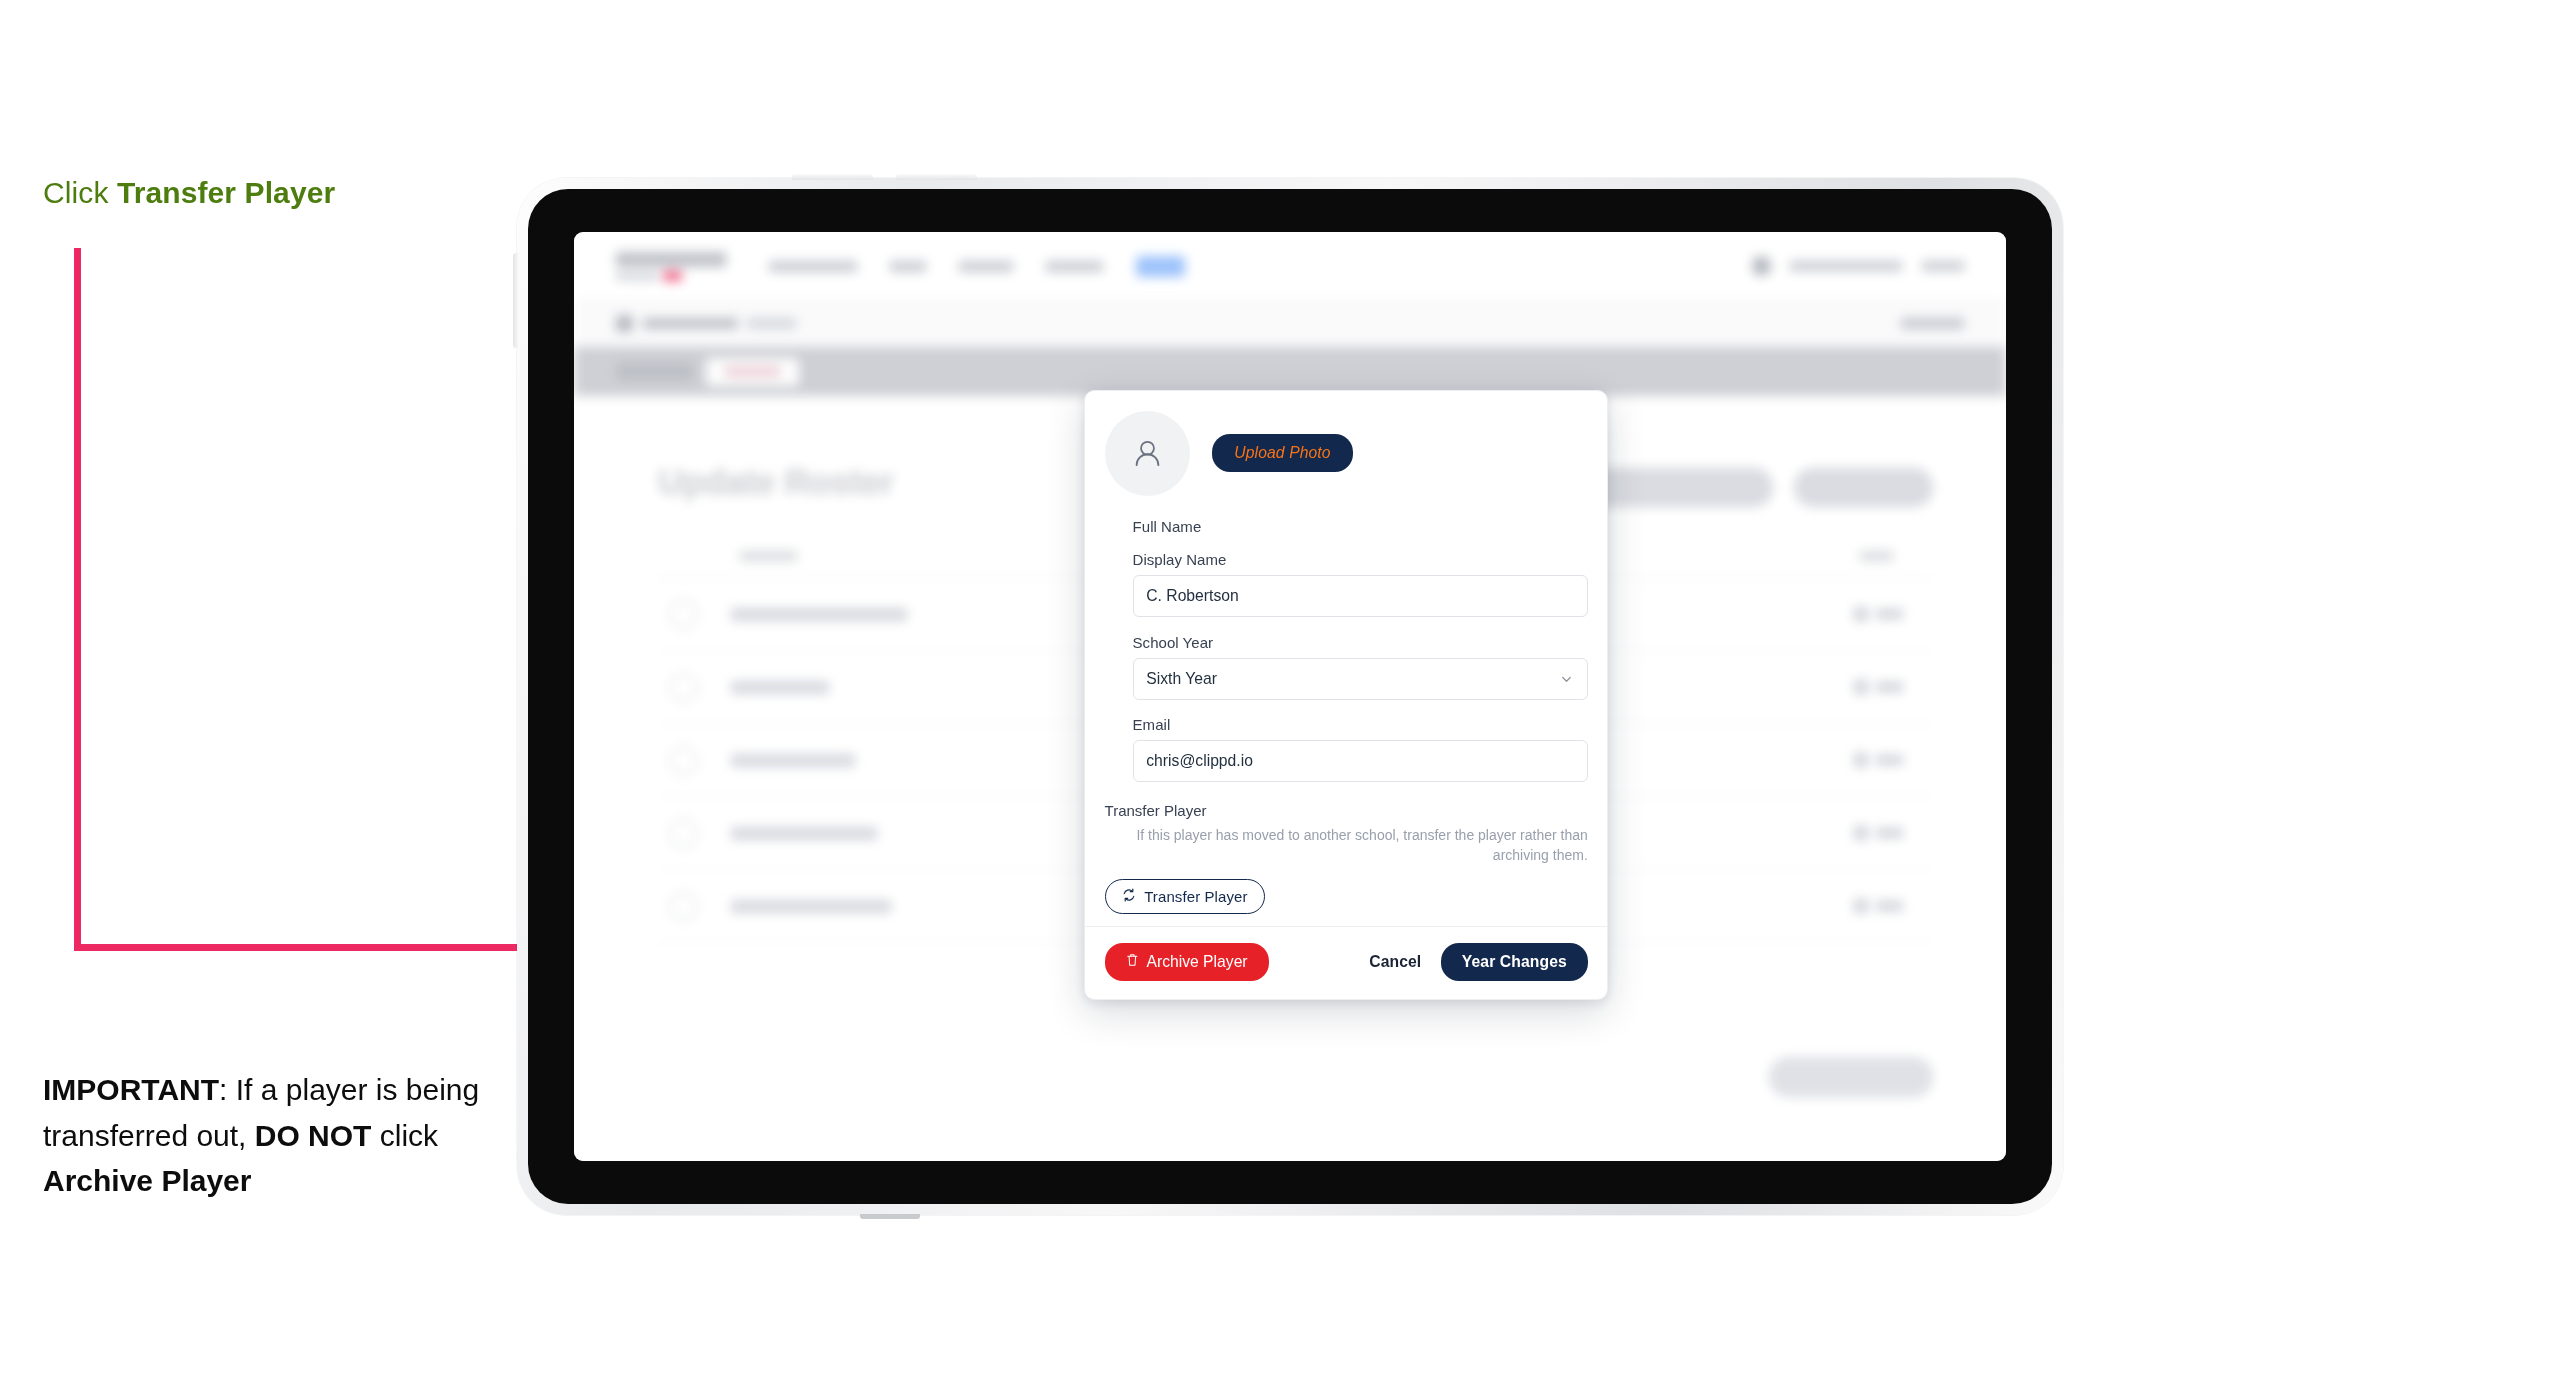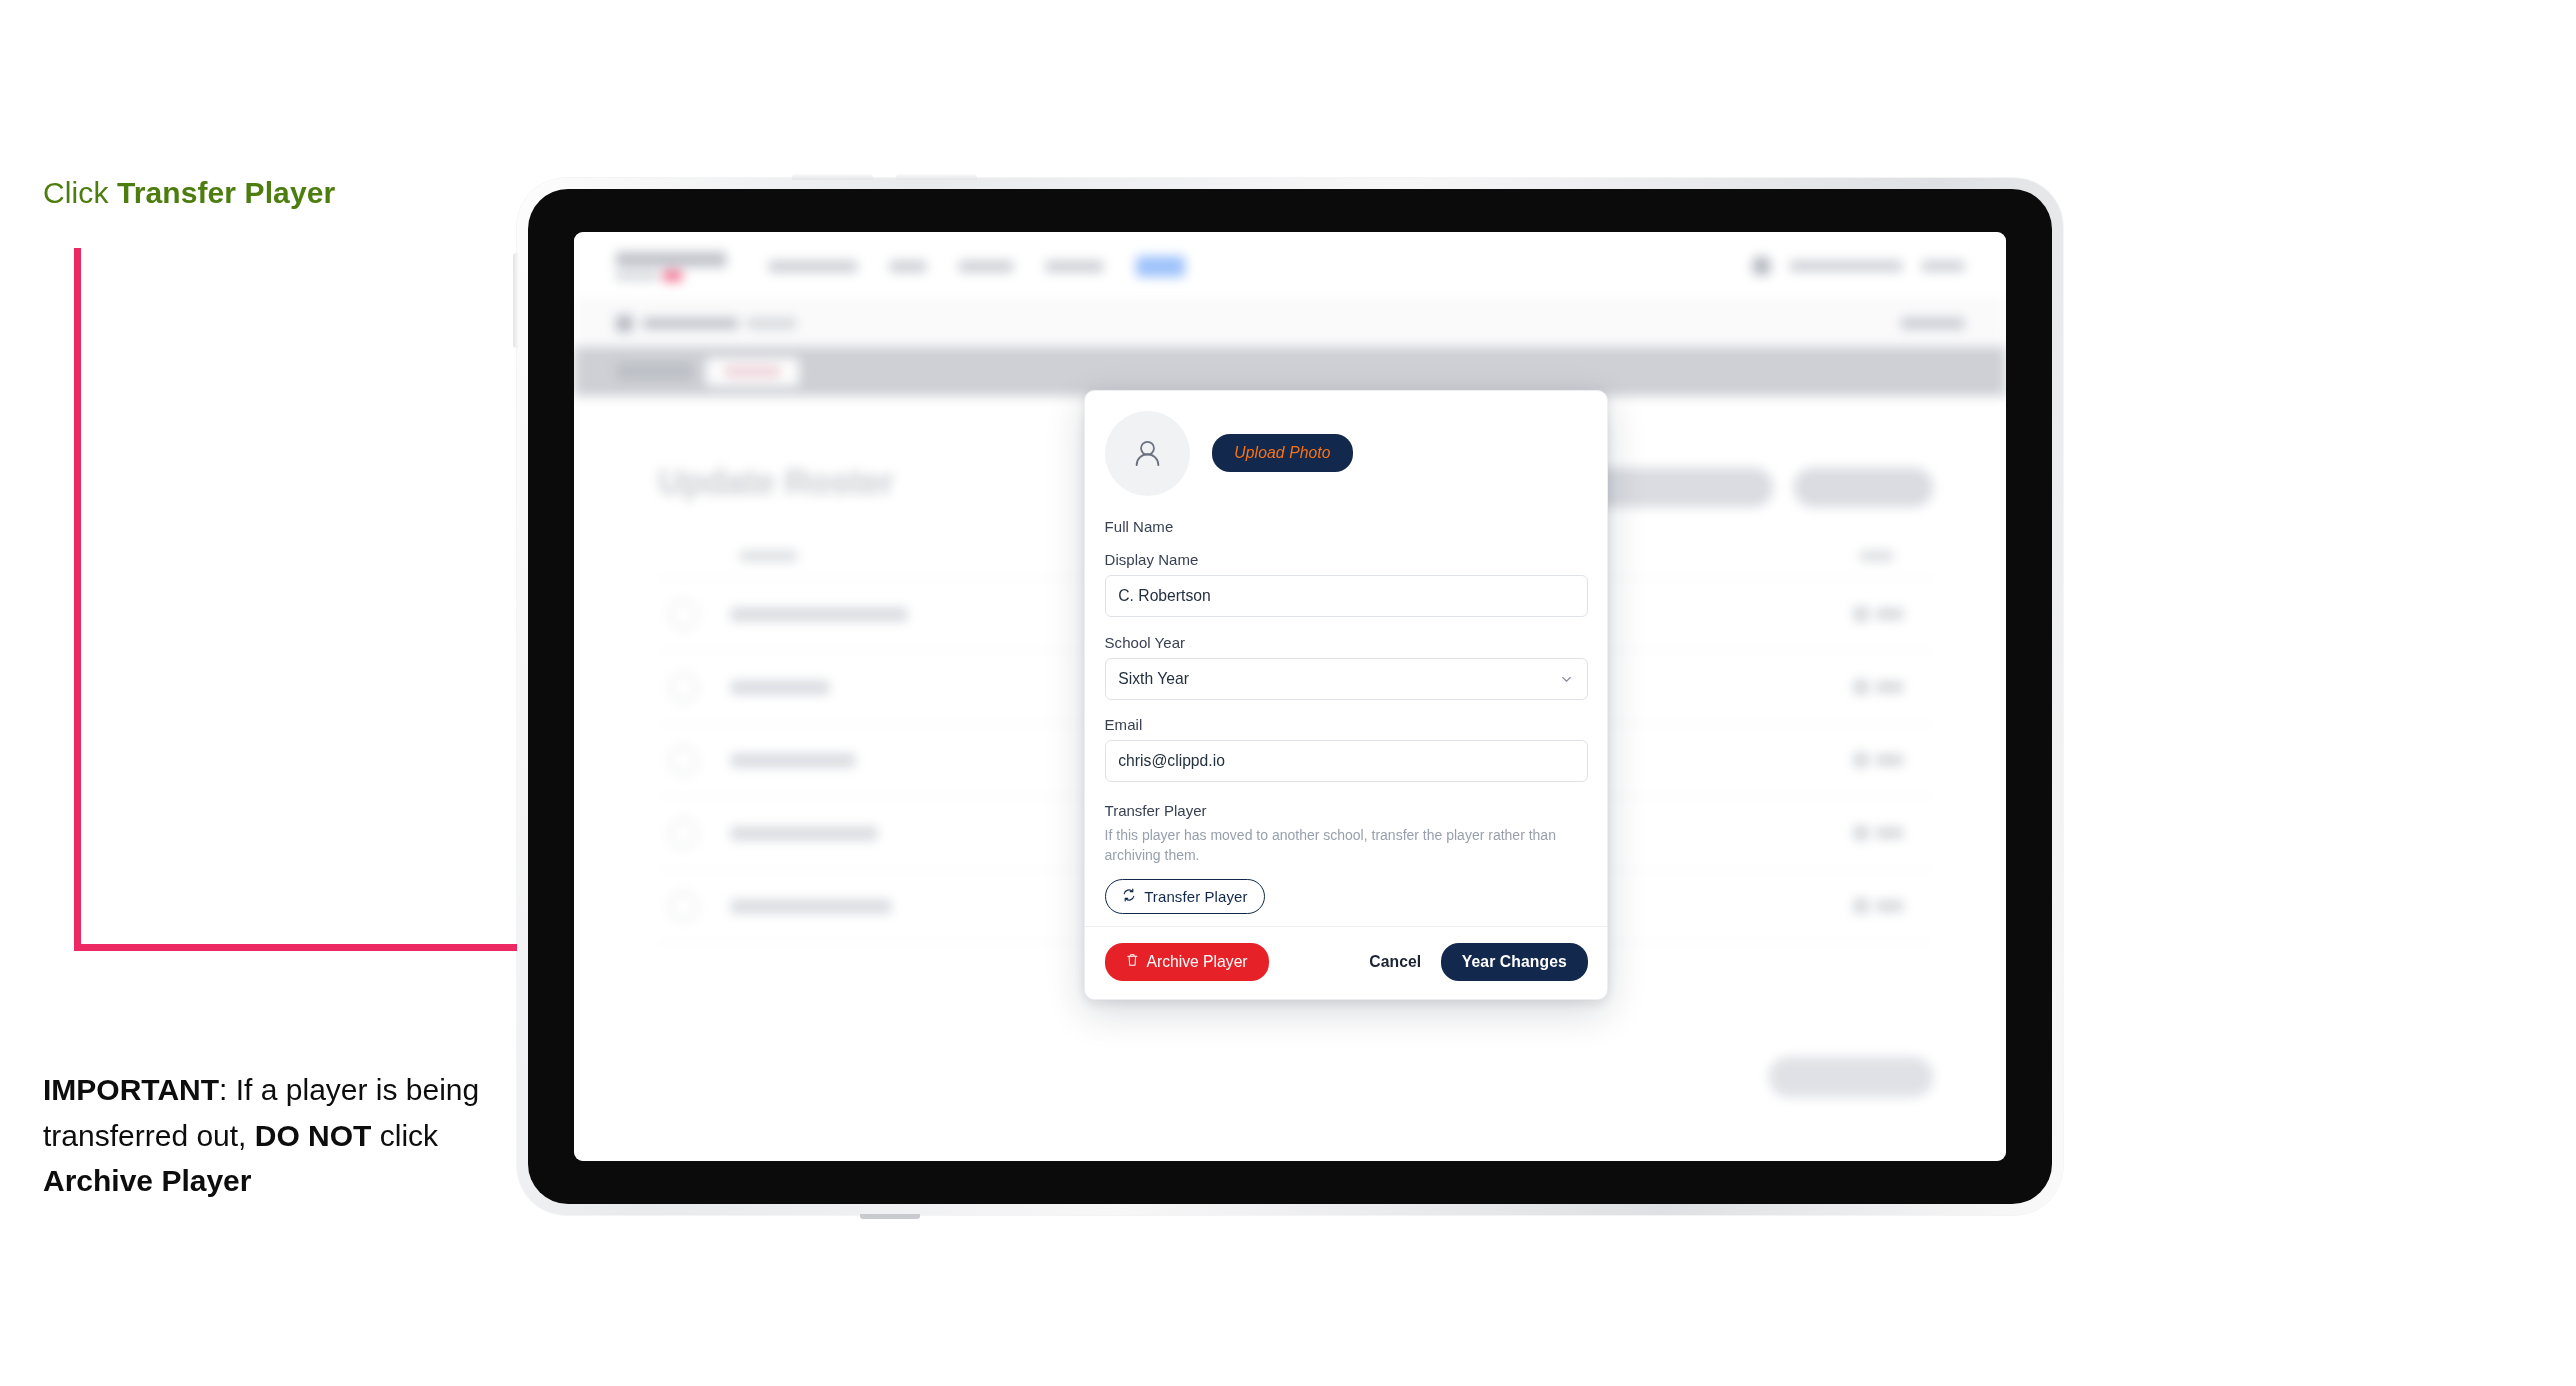--- a/index.html
+++ b/index.html
@@ -295,21 +295,21 @@
     border: none;
     border-radius: 18px;
     padding: 9.7px 22.4px;
     font-size: 15.7px;
     font-family: "Liberation Sans", sans-serif;
     cursor: pointer;
     letter-spacing: 0.1px;
     font-style: italic;
   }
 
-  .field { margin-bottom: 16.4px; }
+  .field { margin-bottom: 16.4px; margin-left: 28px; }
   .field-label {
     display: block;
     font-size: 15px;
     color: #384152;
     margin-bottom: 6.7px;
     letter-spacing: 0.04px;
   }
   .field-input {
     width: 100%;
     box-sizing: border-box;
@@ -338,20 +338,21 @@
     font-size: 15px;
     color: #384152;
     margin-bottom: 6px;
   }
   .transfer-desc {
     font-size: 14px;
     line-height: 1.45;
     color: #98a0ad;
     margin: 0 0 13.4px 0;
     max-width: 492px;
+    text-align: right;
   }
   .transfer-btn {
     display: inline-flex;
     align-items: center;
     gap: 8.2px;
     background: #ffffff;
     color: #12284C;
     border: 1.5px solid #12284C;
     border-radius: 18px;
     padding: 8.2px 16.4px;

